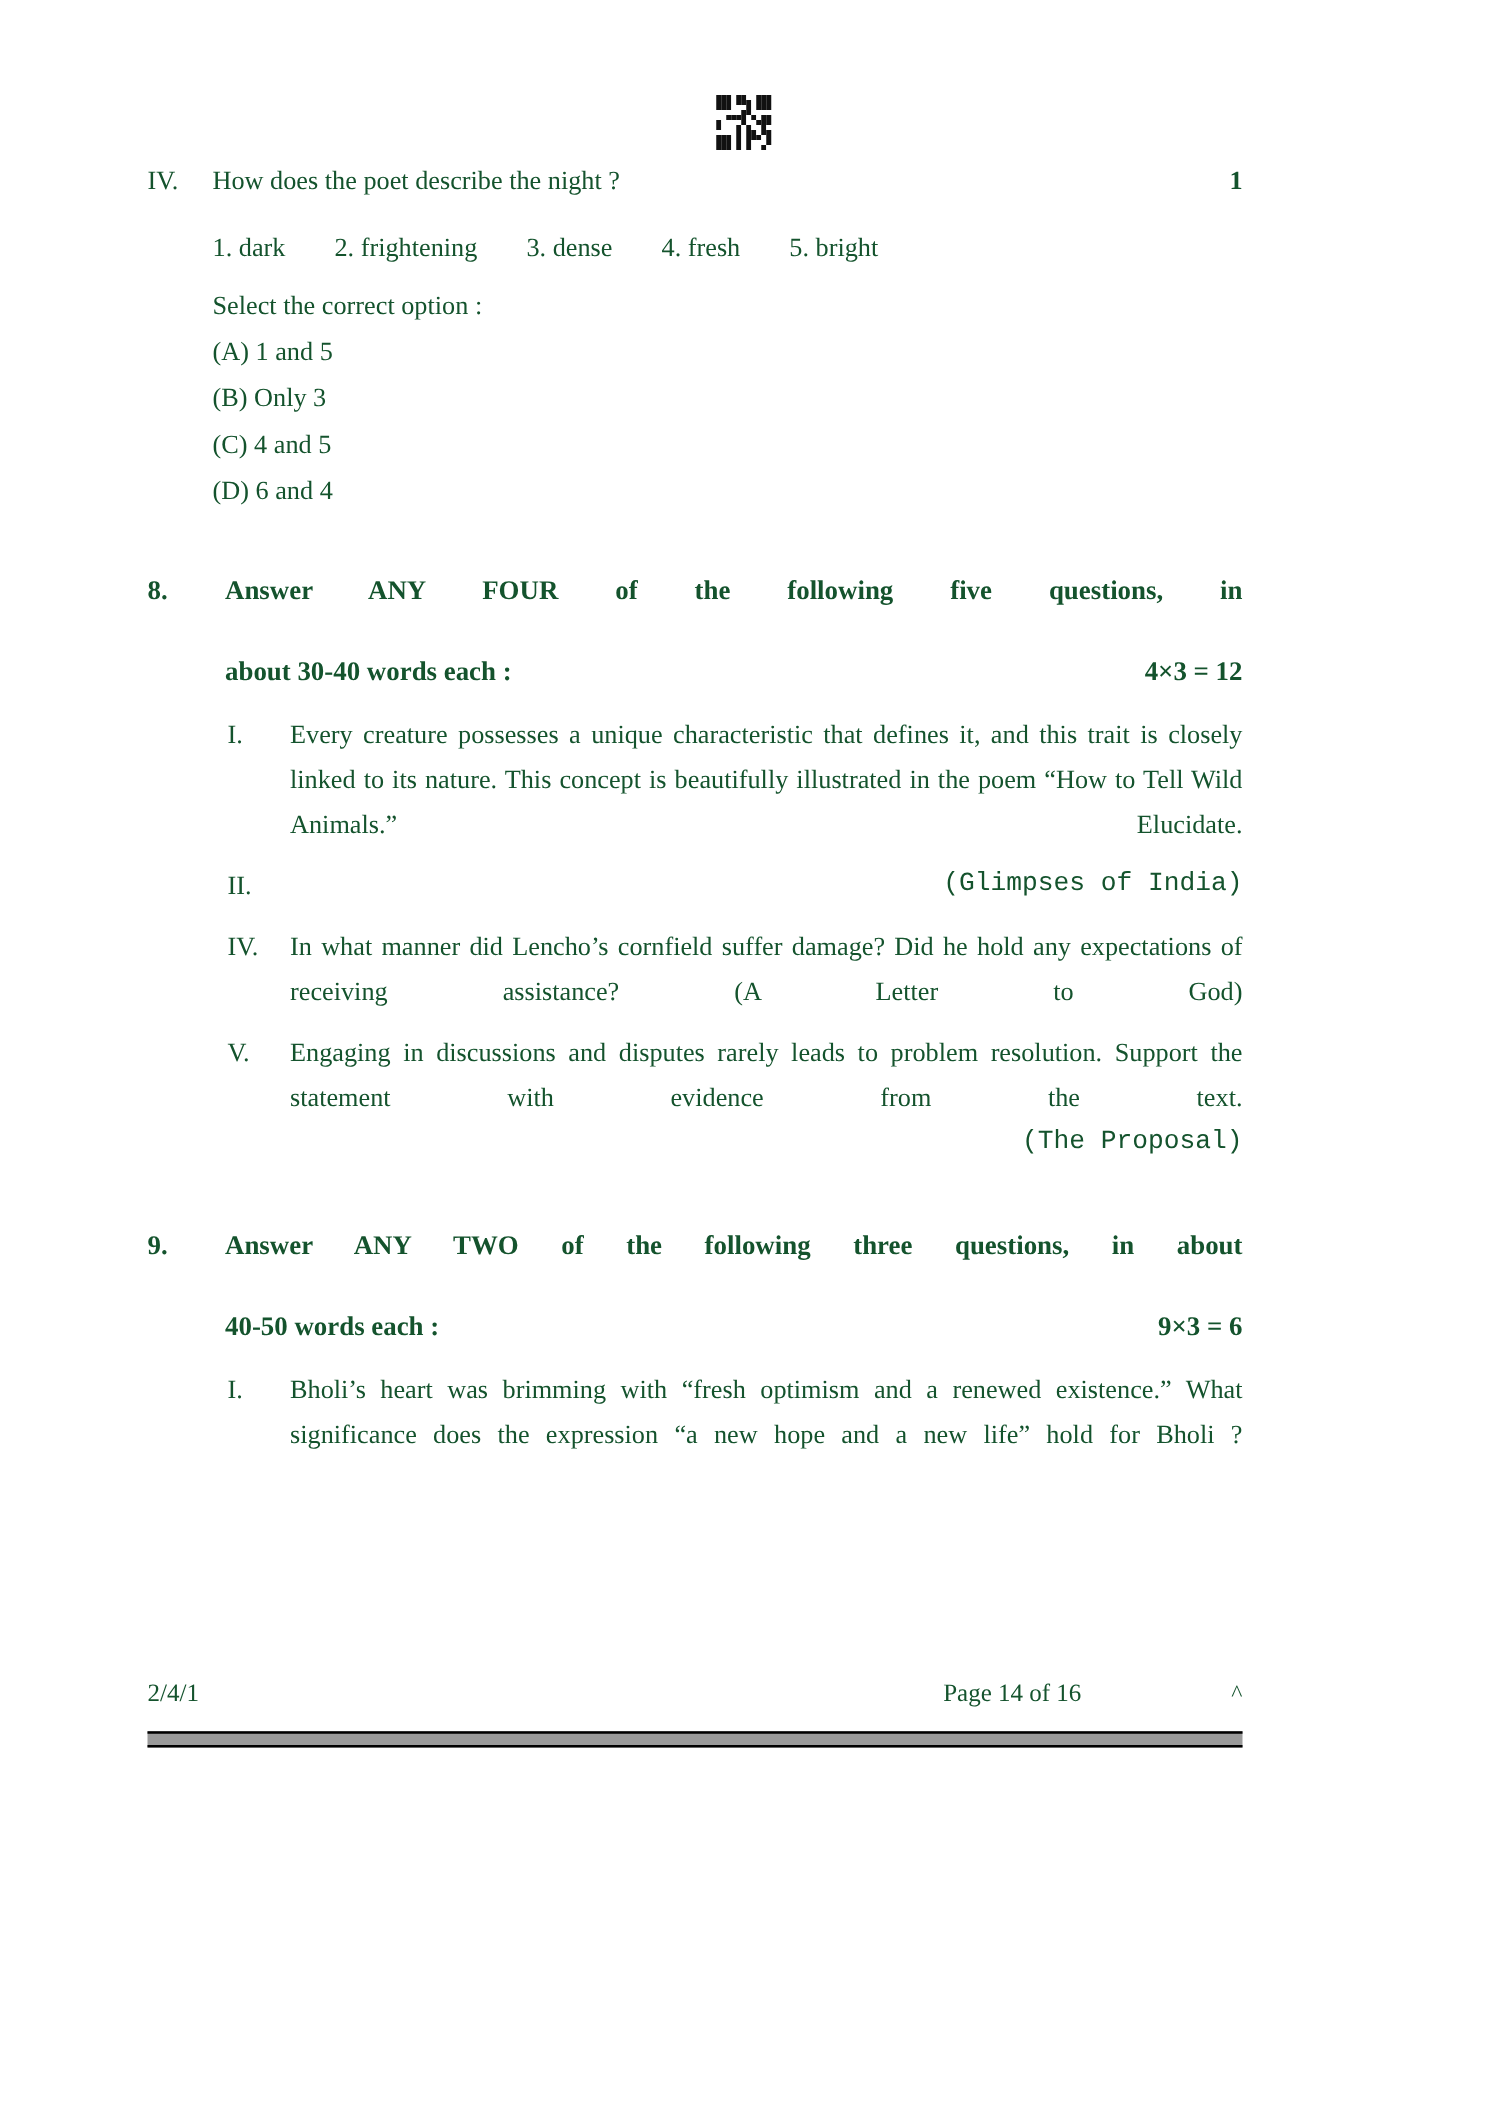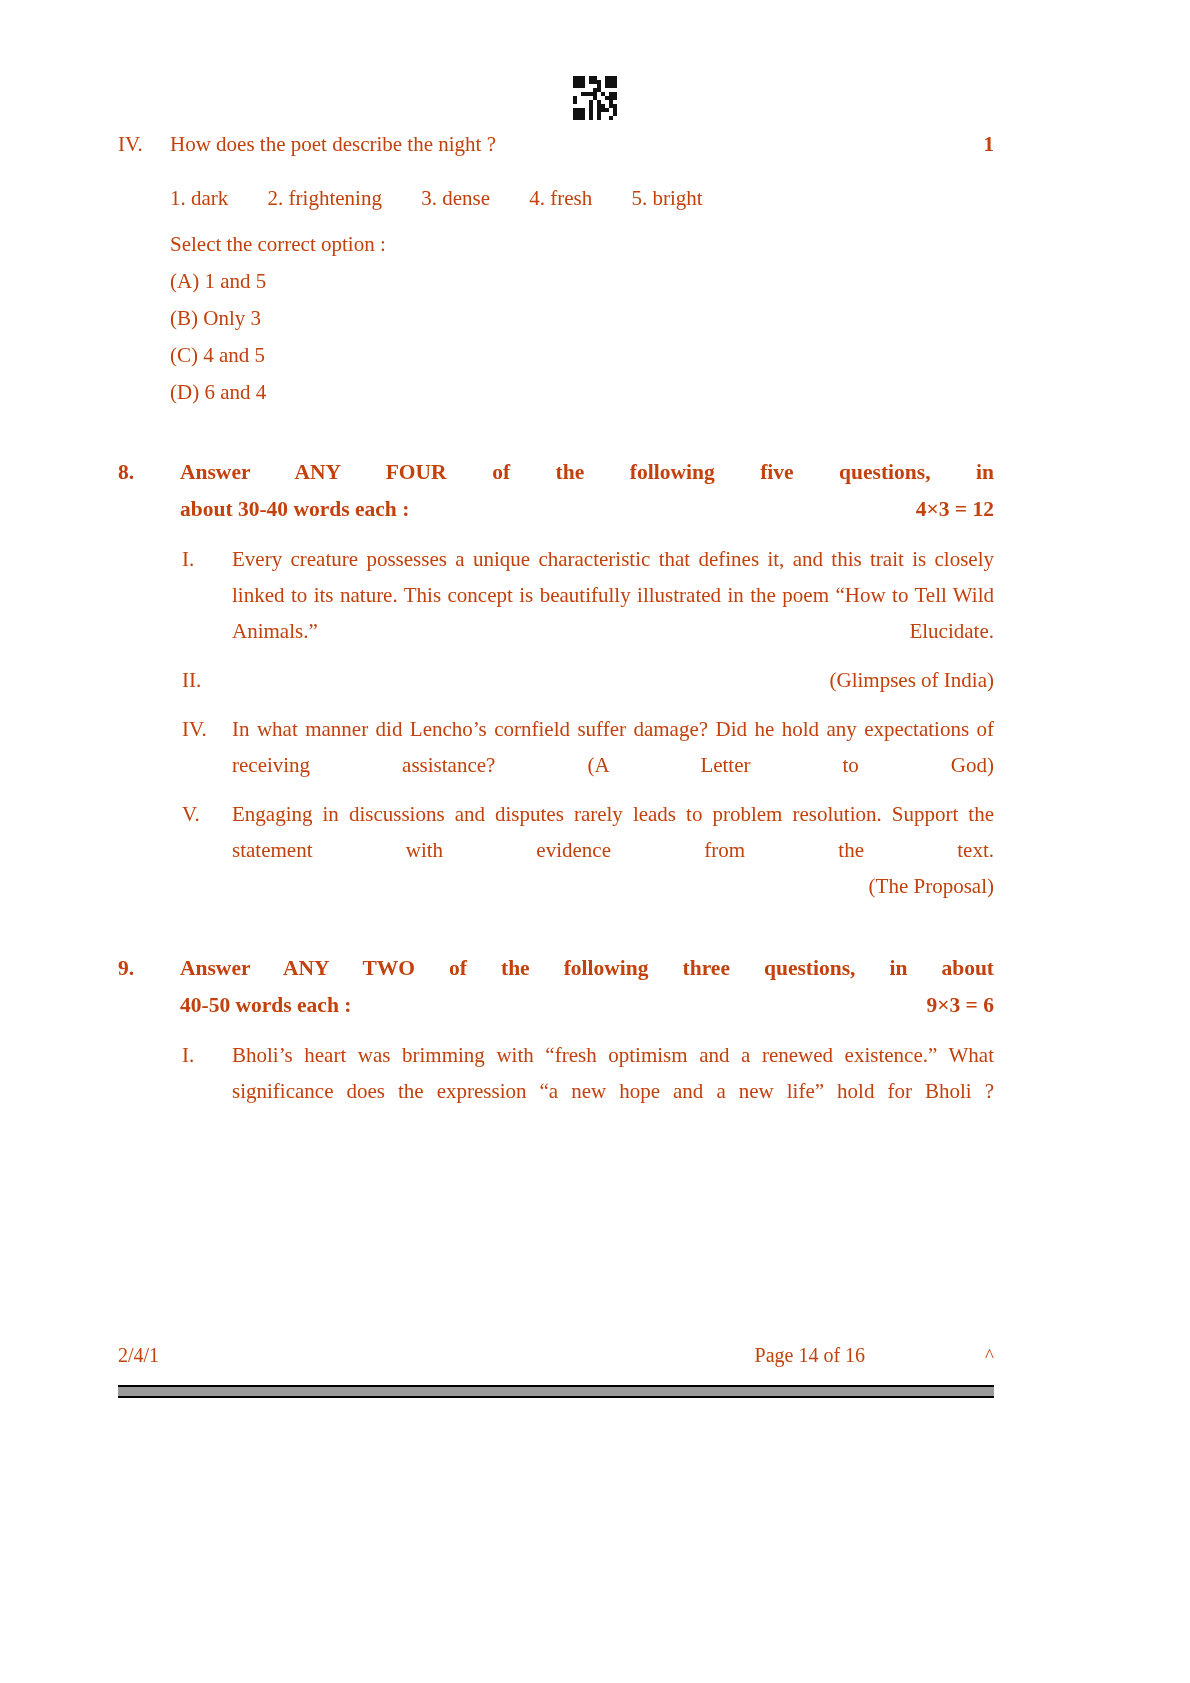--- a/index.html
+++ b/index.html
@@ -6,21 +6,21 @@
     margin: 0;
     padding: 0;
     background: #ffffff;
   }
   .page {
     position: relative;
     width: 1190px;
     height: 1683px;
     background: #ffffff;
     font-family: "Liberation Serif", "DejaVu Serif", serif;
-    color: #c2410c;
+    color: #14532d;
     overflow: hidden;
   }
 
   
   .qr-wrap {
     position: absolute;
     left: 0;
     top: 76px;
     width: 1190px;
     display: flex;
@@ -63,20 +63,21 @@
     font-size: 21.5px;
     line-height: 37px;
     text-align: justify;
     text-align-last: justify;
     margin: 0;
   }
   .q-head.last {
     display: flex;
     justify-content: space-between;
     text-align-last: left;
+    margin-top: 28px;
   }
   .q-head .marks { font-weight: bold; white-space: nowrap; }
 
   
   .sub {
     display: flex;
     align-items: flex-start;
     margin-top: 13px;
   }
   .sub-num {
@@ -94,20 +95,21 @@
     text-align: justify;
     margin: 0;
   }
   .sub-text.jf { text-align-last: justify; }
 
   .source-right {
     text-align: right;
     font-size: 21px;
     line-height: 36px;
     margin: 0;
+    font-family: Liberation Mono, monospace;
   }
 
   
   .item4 {
     display: flex;
     align-items: flex-start;
   }
   .item4-num {
     width: 52px;
     flex: 0 0 52px;

